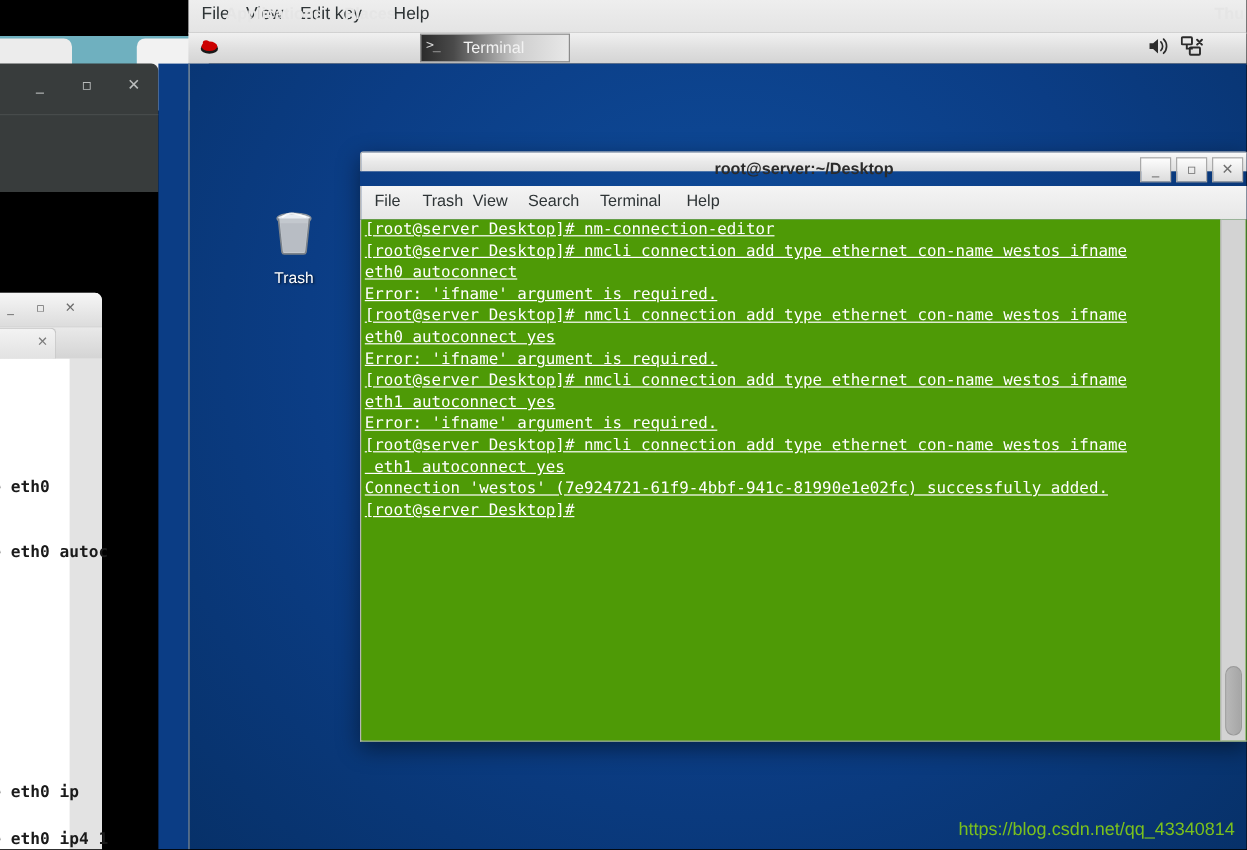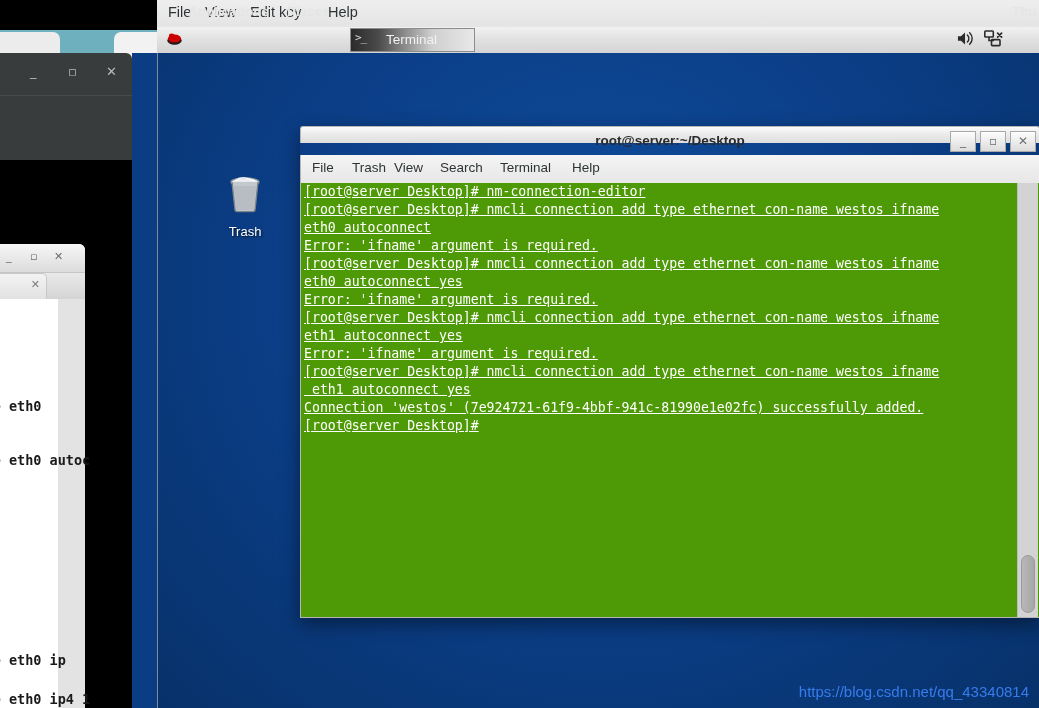--- a/index.html
+++ b/index.html
@@ -350,21 +350,21 @@
     height: 58px;
     background: linear-gradient(to right, #b8b8b8, #a6a6a6);
     border: 1px solid #9a9a9a;
     border-radius: 7px;
     box-sizing: border-box;
   }
 
   .watermark {
     position: absolute;
     right: 10px; bottom: 8px;
-    color: #3b82f6;
+    color: #84cc16;
     font-size: 15px;
     font-family: "Liberation Sans", sans-serif;
     opacity: 0.92;
   }
 </style>
 </head>
 <body>
 
 <div id="screen">
 

